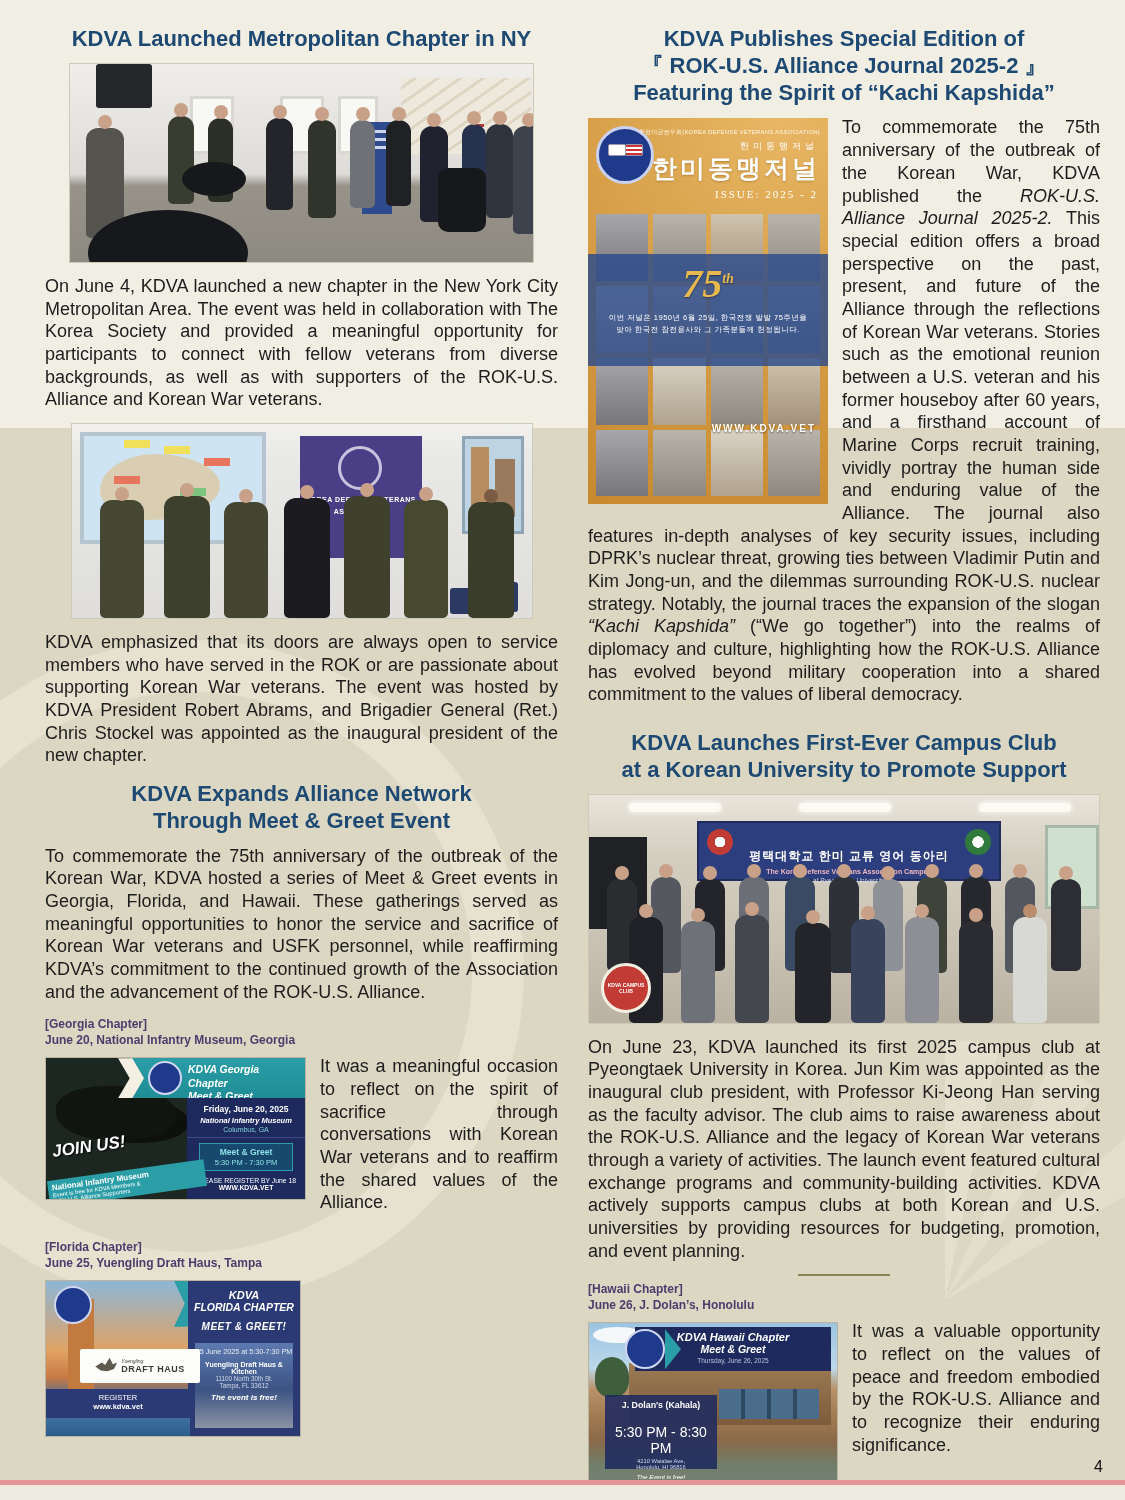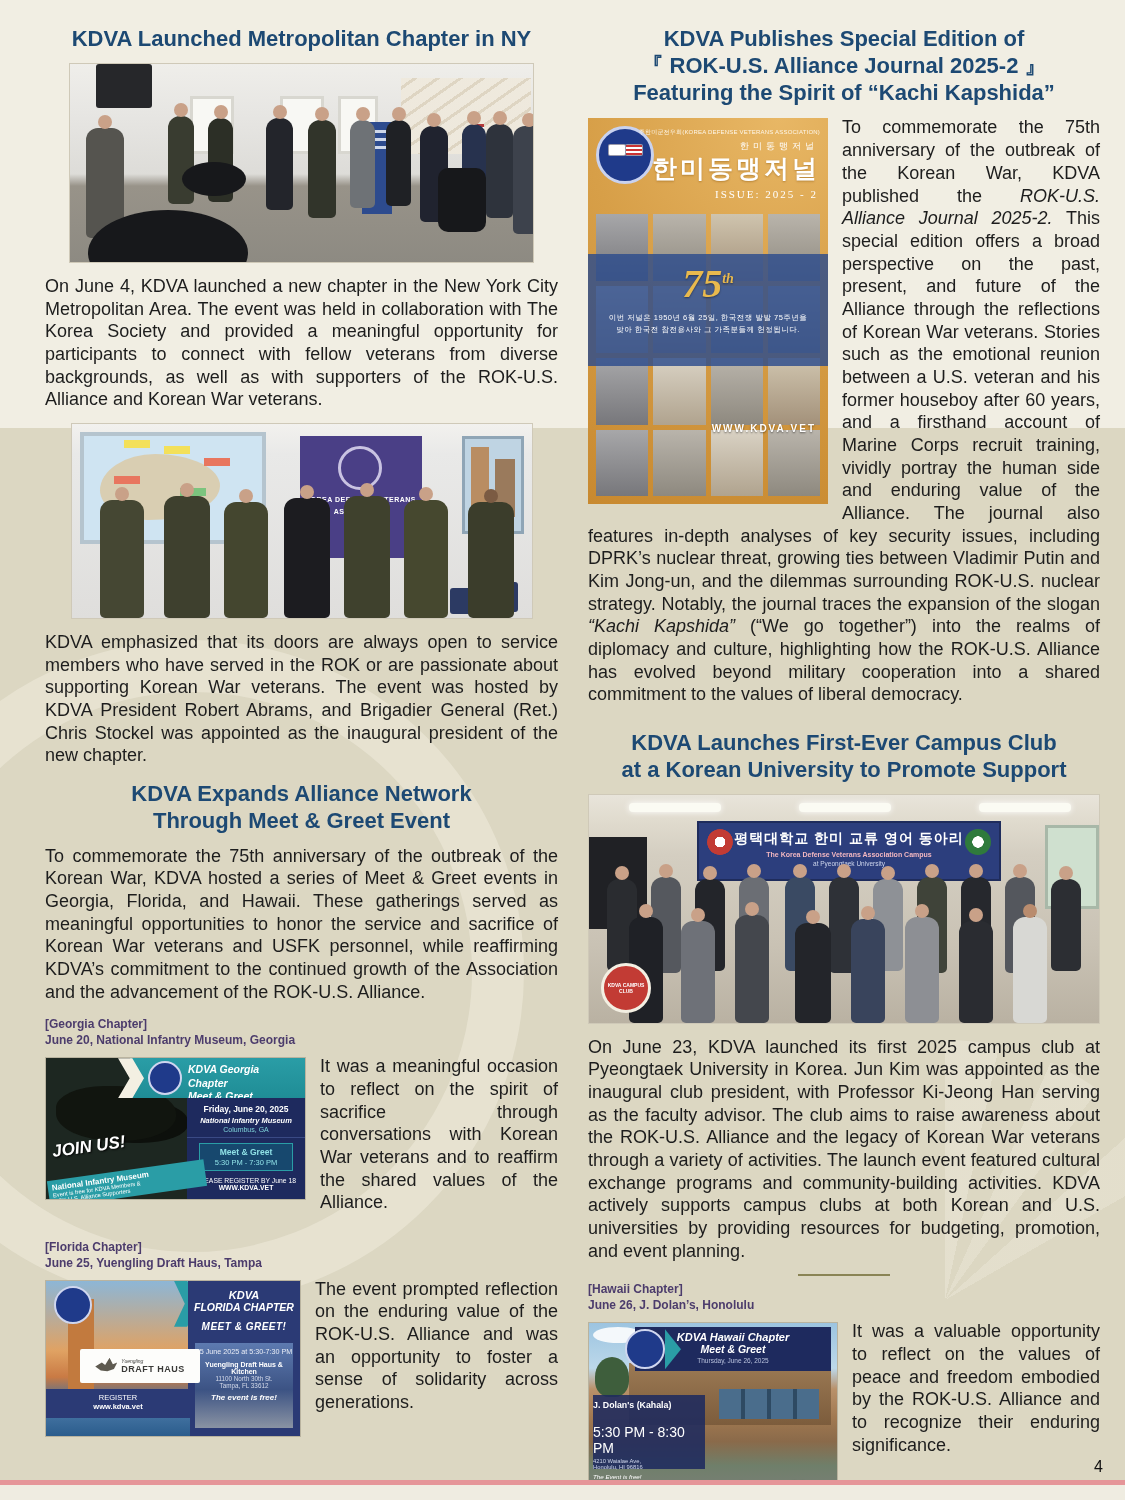--- a/index.html
+++ b/index.html
@@ -45,21 +45,21 @@
   .pbanner .ring{position:absolute;left:38px;top:10px;width:44px;height:44px;border-radius:50%;border:3px solid #c9c3e2;box-sizing:border-box;}
   .pbanner .t1{position:absolute;left:4px;right:4px;top:60px;color:#fff;font-size:7px;font-weight:bold;text-align:center;letter-spacing:.5px;}
   .pbanner .t2{position:absolute;left:4px;right:4px;top:72px;color:#fff;font-size:7px;font-weight:bold;text-align:center;letter-spacing:.5px;}
   .gwin{position:absolute;right:8px;top:12px;width:62px;height:98px;background:#bfd4e3;border:3px solid #8fa5b6;box-sizing:border-box;}
   .bldg{position:absolute;background:#b98d62;}
   .chair{position:absolute;background:#2c3a63;border-radius:3px;}
   
   .photo-campus{width:512px;height:230px;margin:0 auto 12px;background:linear-gradient(#e8e4da 0,#e0dbce 26px,#d4cec1 60px,#c9c2b4 150px,#b9b1a2 230px);}
   .lightbar{position:absolute;top:8px;height:9px;width:92px;background:#fbfbf3;border-radius:4px;box-shadow:0 0 6px #fff;}
   .cbanner{position:absolute;left:108px;top:26px;width:304px;height:60px;background:#2c3e7d;border:2px solid #1f2c5c;box-sizing:border-box;}
-  .cbanner .l1{margin-top:7px;color:#fff;font-size:14px;font-weight:bold;text-align:center;letter-spacing:1px;}
+  .cbanner .l1{margin-top:25px;color:#fff;font-size:12px;font-weight:bold;text-align:center;letter-spacing:1px;}
   .cbanner .l2{color:#f2b7c0;font-size:7px;font-weight:bold;text-align:center;margin-top:3px;}
   .cbanner .l3{color:#cdd5ec;font-size:6.5px;text-align:center;margin-top:2px;}
   .clogo{position:absolute;top:6px;width:26px;height:26px;border-radius:50%;}
   .tvc{position:absolute;left:0;top:42px;width:58px;height:92px;background:#202125;}
   .cwin{position:absolute;right:0;top:30px;width:54px;height:84px;background:#cfe0cf;border:3px solid #a8b8a8;box-sizing:border-box;}
   .badge-campus{position:absolute;left:12px;bottom:10px;width:50px;height:50px;border-radius:50%;
       background:#c23b34;border:3px solid #f3efe2;box-sizing:border-box;color:#fff;font-size:5px;font-weight:bold;
       display:flex;align-items:center;justify-content:center;text-align:center;line-height:1.2;}
   
   .cover{position:relative;float:left;width:240px;height:386px;margin:2px 14px 6px 0;
@@ -138,21 +138,21 @@
   .fly-hi .palm{position:absolute;left:6px;top:34px;width:34px;height:40px;background:#3e5e3c;border-radius:50% 50% 40% 40%;}
   .fly-hi .bldg{position:absolute;left:40px;top:40px;right:6px;height:62px;background:linear-gradient(#9c7a54,#7c5c3c);}
   .fly-hi .bwin{position:absolute;left:130px;top:66px;width:100px;height:30px;background:
       repeating-linear-gradient(90deg,#4a6d8c 0 22px,#2e4a63 22px 26px);}
   .fly-hi .head{position:absolute;left:46px;top:4px;right:6px;height:44px;background:#1e2a5e;text-align:center;color:#fff;}
   .fly-hi .h1{font-size:11px;font-weight:bold;font-style:italic;margin-top:4px;}
   .fly-hi .h2{font-size:10.5px;font-weight:bold;font-style:italic;}
   .fly-hi .h3{font-size:6.5px;color:#b9c2dd;margin-top:2px;}
   .fly-hi .hbadge{position:absolute;left:36px;top:6px;width:40px;height:40px;border-radius:50%;background:#1f3a8a;border:2px solid #cfd6ef;box-sizing:border-box;z-index:2;}
   .fly-hi .chev{position:absolute;left:76px;top:6px;width:16px;height:40px;background:#2a9da6;clip-path:polygon(0 0,100% 50%,0 100%);z-index:1;}
-  .fly-hi .info{position:absolute;left:4px;top:72px;width:112px;height:74px;background:rgba(30,42,94,.88);text-align:left;color:#fff;}
+  .fly-hi .info{position:absolute;left:16px;top:72px;width:112px;height:74px;background:rgba(30,42,94,.88);text-align:center;color:#fff;}
   .fly-hi .j1{font-size:8.8px;font-weight:bold;margin-top:5px;}
   .fly-hi .j2{font-size:14px;margin-top:14px;}
   .fly-hi .j3{font-size:5.8px;color:#cfd6ec;margin-top:2px;}
   .fly-hi .j5{font-size:6.2px;font-style:italic;margin-top:3px;}
   .fly-hi .j6{font-size:5.8px;font-style:italic;}
   .fly-hi .reg{position:absolute;right:8px;bottom:8px;color:#f2f2ee;font-size:9.5px;text-shadow:0 1px 2px rgba(0,0,0,.5);}
   .divider{width:92px;border-top:2px solid #8a8455;margin:8px auto 6px;}
   .pagenum{position:absolute;right:22px;bottom:24px;font-size:16px;color:#111;z-index:3;}
   .footer{position:absolute;left:0;right:0;bottom:0;height:15px;background:#efece1;border-top:5px solid #e59598;z-index:3;}
 </style>
@@ -298,21 +298,20 @@
             <div class="dh1">Yuengling</div>
             <div class="dh2">DRAFT HAUS</div>
           </div>
         </div>
         <div class="reg">
           <div class="rg1">REGISTER</div>
           <div class="rg2">www.kdva.vet</div>
         </div>
         <div class="water"></div>
       </div>
-      <p class="body">The event prompted reflection on the enduring value of the ROK-U.S. Alliance and was an opportunity to foster a sense of solidarity across generations.</p>
     </div>
   </div>
 
   <div class="col right">
 
     <h1>
       <span>KDVA Publishes Special Edition of</span><br>
       <span>『 ROK-U.S. Alliance Journal 2025-2 』</span><br>
       <span>Featuring the Spirit of “Kachi Kapshida”</span>
     </h1>

